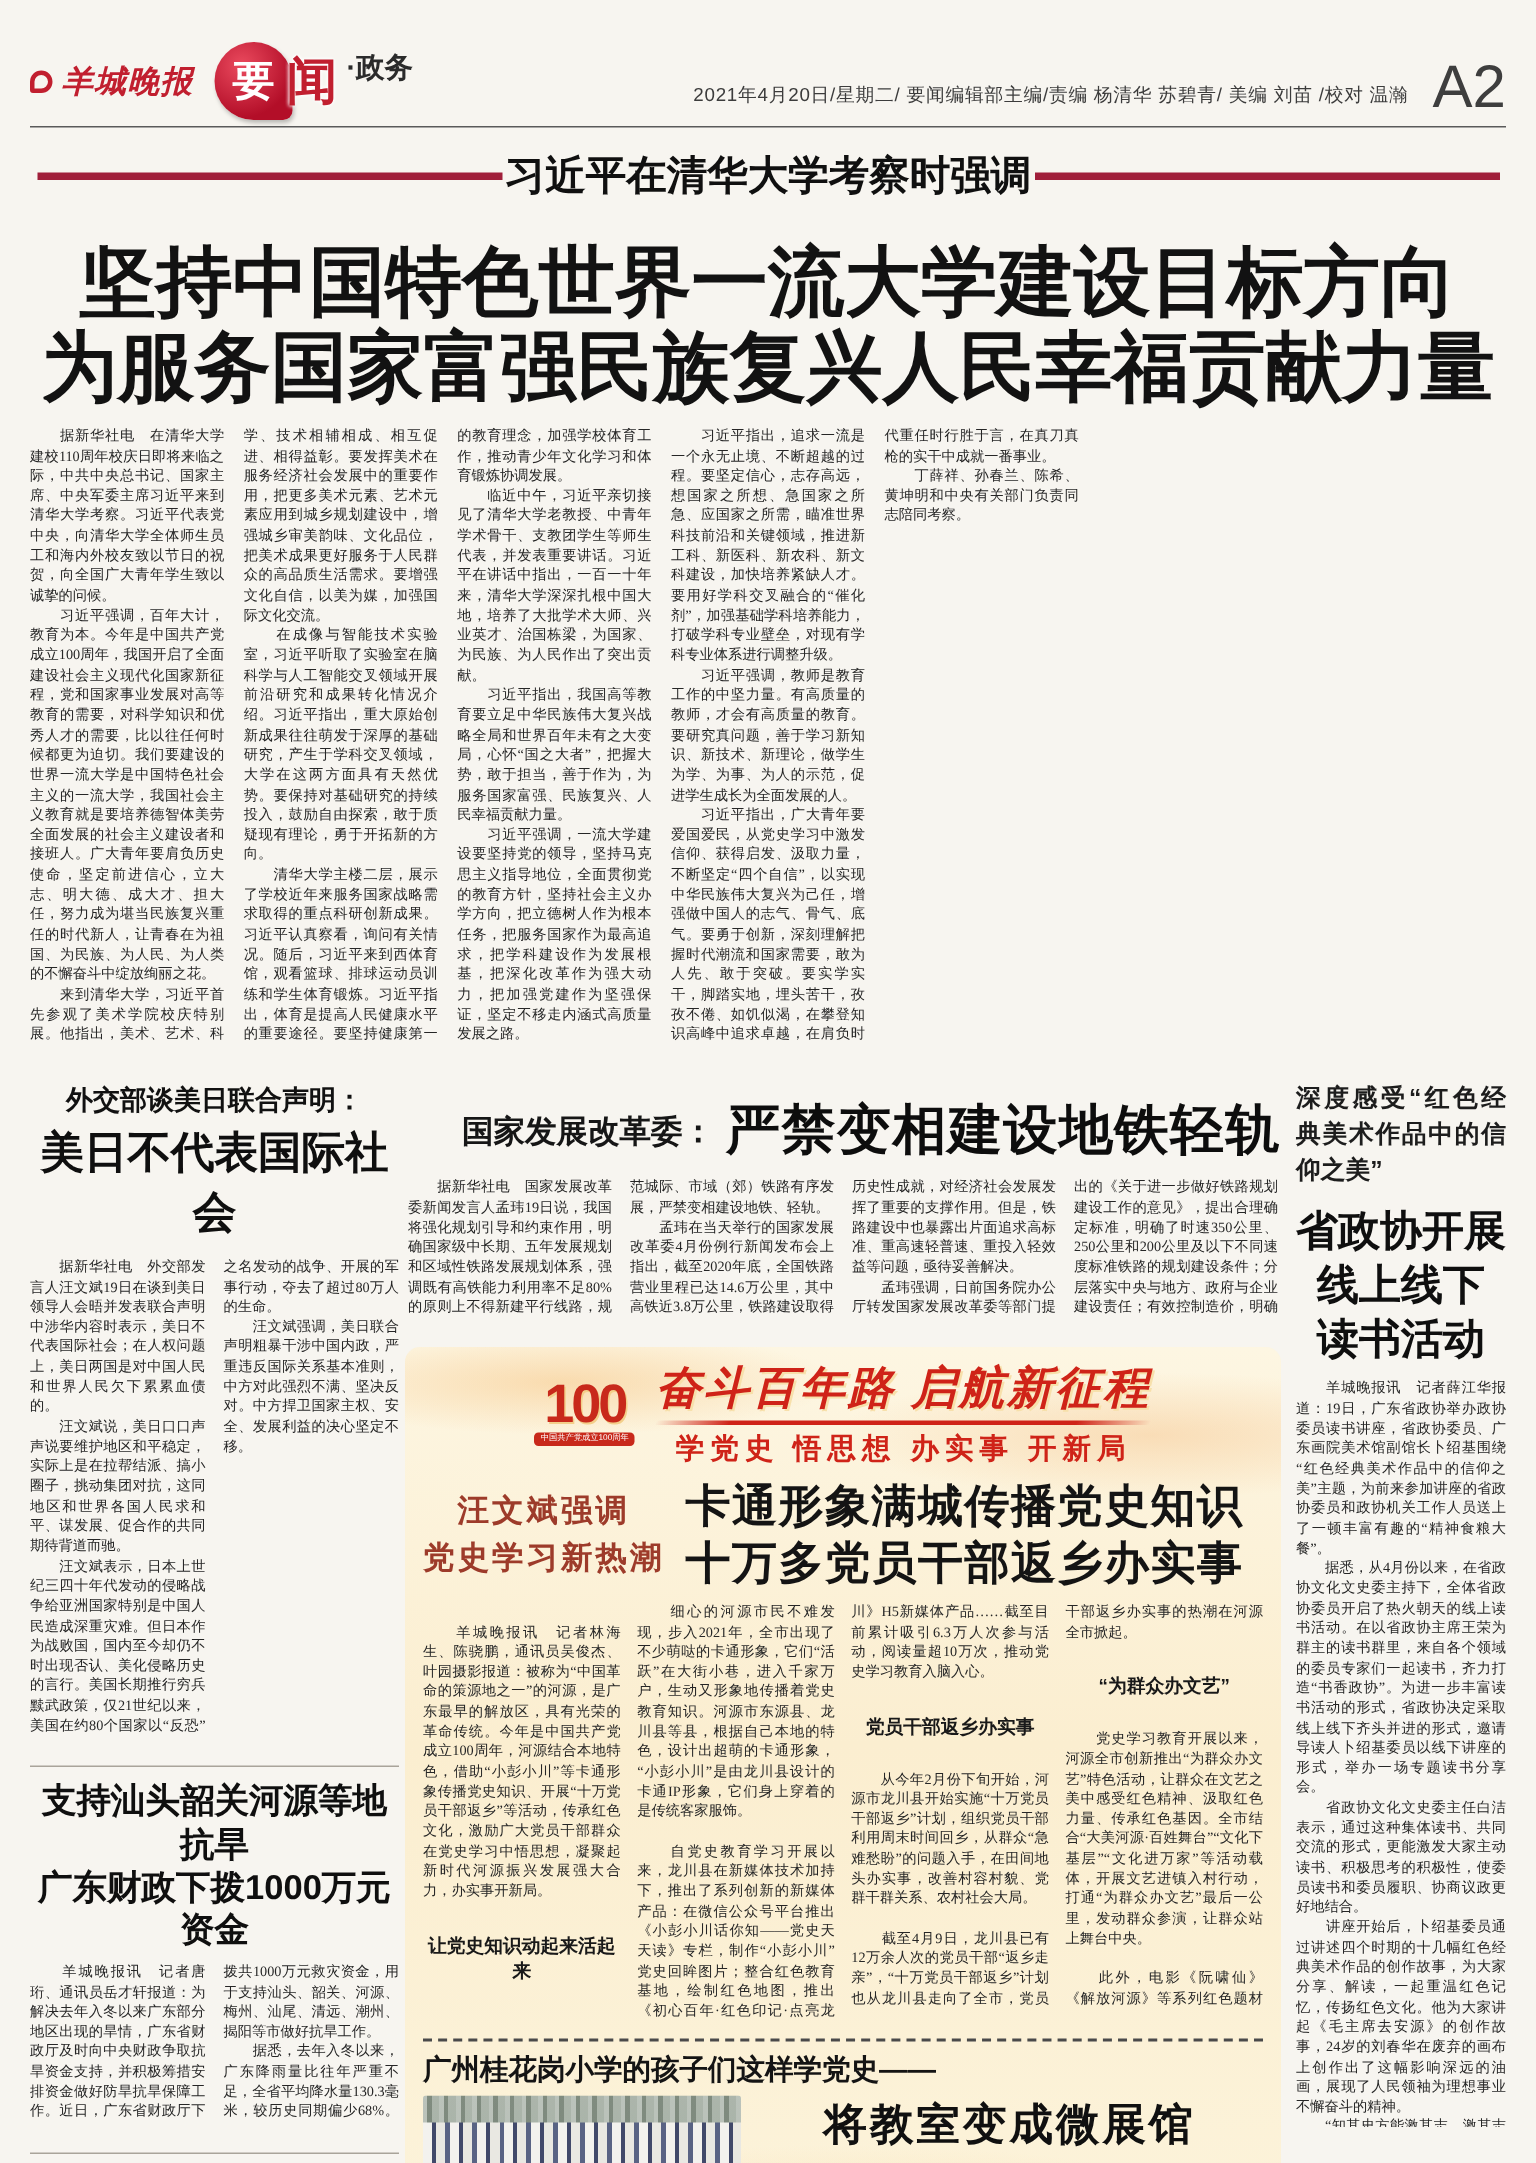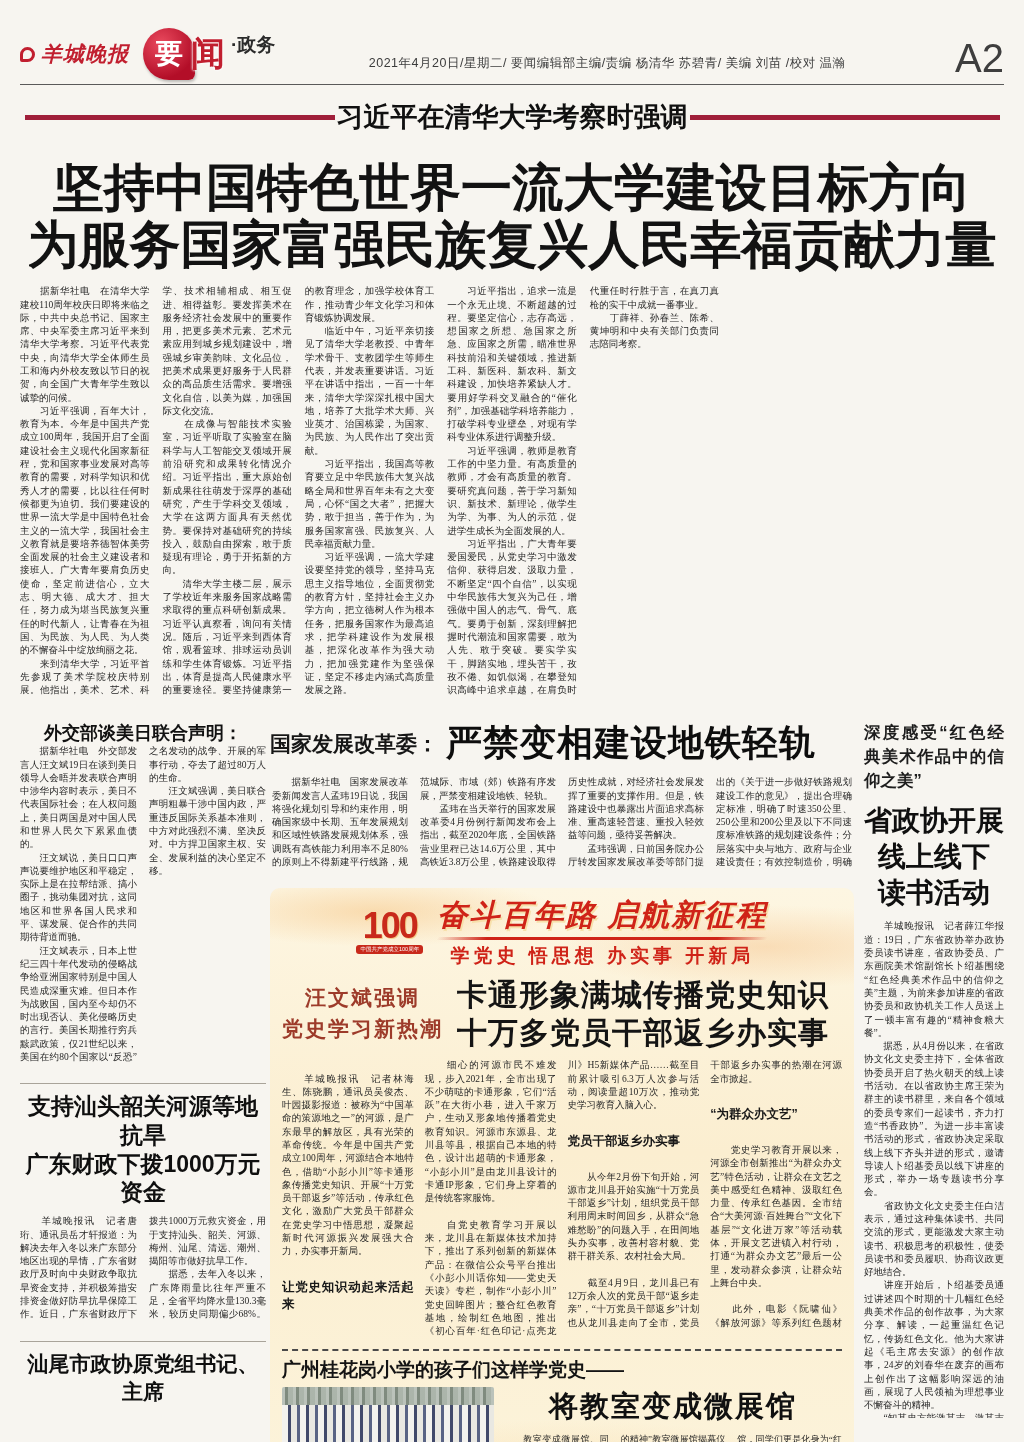--- a/index.html
+++ b/index.html
@@ -14,21 +14,21 @@
 
   
   .masthead { display:flex; align-items:flex-end; height:60px; }
   .brand { display:flex; align-items:center; gap:4px; }
   .brand-mark { width:15px; height:15px; border:3px solid #c11f2f; border-radius:50% 50% 50% 2px; margin-right:2px; }
   .brand-logo { color:#c11f2f; font-weight:900; font-size:21px; font-style:italic; letter-spacing:1px; }
   .badge-circle { width:52px; height:52px; border-radius:50% 50% 12% 50%; background:radial-gradient(circle at 35% 30%, #ea4a5e, #b30e28 70%); display:flex; align-items:center; justify-content:center; margin-left:10px; box-shadow:1px 2px 3px rgba(0,0,0,.25); }
   .badge-circle span { color:#fff; font-size:28px; font-weight:900; }
   .badge-wen { color:#c11f2f; font-size:34px; font-weight:900; margin-left:-8px; text-shadow:0 0 3px #fff,0 0 3px #fff; }
   .section-sub { font-size:19px; font-weight:700; color:#2b2b2b; margin-left:2px; align-self:flex-start; margin-top:4px; }
-  .dateline { flex:1; text-align:center; font-size:12.5px; color:#3c3c3c; padding-right:16px; padding-bottom:8px; letter-spacing:.5px; }
+  .dateline { flex:1; text-align:right; font-size:12.5px; color:#3c3c3c; padding-right:16px; padding-bottom:8px; letter-spacing:.5px; }
   .page-no { font-size:40px; color:#3e3e3e; font-weight:500; line-height:1; padding-bottom:2px;margin-top:28px; }
   .mast-rule { border-top:1.5px solid #5a5a5a; margin-top:4px; }
 
   
   .kicker-row { display:flex; align-items:center; justify-content:center; gap:2px; margin-top:14px; }
   .kbar { flex:1; height:5px; background:#a01f3a; max-width:310px; }
   .lead-kicker { font-size:27px; font-weight:800; color:#101010; white-space:nowrap; }
   .lead-title { text-align:center; font-size:51px; line-height:1.12; font-weight:900; color:#121212; margin-top:24px; letter-spacing:0px; font-family:"Liberation Sans","DejaVu Sans",sans-serif; }
   .lead-body { margin-top:12px; height:424px; overflow:hidden; column-count:7; column-gap:13px; column-fill:auto; }
 
@@ -40,21 +40,21 @@
   
   .fm-kicker { text-align:center; font-size:18px; font-weight:800; color:#111; margin-top:2px; }
   .fm-title { text-align:center; font-size:29px; font-weight:900; color:#0f0f0f; margin:4px 0 10px; }
   .fm-body { height:330px; overflow:hidden; column-count:2; column-gap:12px; column-fill:auto; }
   .thin-rule { border-top:1px solid #a9a49a; margin:8px 0; }
   .dr-title { text-align:center; font-size:23px; line-height:1.25; font-weight:900; color:#0f0f0f; margin-bottom:8px; }
   .dr-body { height:118px; overflow:hidden; column-count:2; column-gap:12px; column-fill:auto; }
   .sw-title { text-align:center; font-size:21px; line-height:1.3; font-weight:900; color:#0f0f0f; margin-bottom:8px; }
 
   
-  .ndrc-head { display:flex; align-items:center; justify-content:flex-start; gap:8px; margin:0 0 8px; }
+  .ndrc-head { display:flex; align-items:center; justify-content:flex-end; gap:8px; margin:10px 0 8px; }
   .ndrc-kicker { font-size:21px; font-weight:700; color:#161616; }
   .ndrc-title { font-size:36px; font-weight:900; color:#0d0d0d; letter-spacing:1px; }
   .ndrc-body { height:104px; overflow:hidden; column-count:4; column-gap:12px; column-fill:auto; padding:0 2px; }
 
   .cream-panel { margin-top:8px; border-radius:10px; padding:8px 12px 6px; height:588px; overflow:hidden;
     background:
       radial-gradient(ellipse 260px 50px at 18% 4%, rgba(243,176,92,.38), transparent 70%),
       radial-gradient(ellipse 300px 60px at 85% 10%, rgba(240,160,80,.28), transparent 70%),
       radial-gradient(ellipse 400px 80px at 50% 100%, rgba(242,190,110,.25), transparent 70%),
       linear-gradient(180deg,#fdf6e2 0%, #fbeed0 45%, #fcf3da 100%);
@@ -65,21 +65,21 @@
   .ribbon { display:block; background:#c8291b; color:#fff; font-size:5.5px; line-height:1.4; padding:1px 4px; border-radius:3px; margin-top:2px; white-space:nowrap; }
   .banner-text { text-align:center; }
   .b1 { font-style:italic; font-weight:900; font-size:30px; color:#cf2318; letter-spacing:2px; text-shadow:1.5px 1.5px 0 #f7e0ab; }
   .b1-swoosh { height:3px; background:linear-gradient(90deg, transparent, #cf2318 15%, #cf2318 85%, transparent); border-radius:3px; transform:skewX(-30deg); margin-top:1px; }
   .b2 { font-weight:800; font-size:19px; color:#cf2318; letter-spacing:4px; margin-top:3px; }
 
   .hy-head { display:flex; align-items:center; gap:14px; margin:8px 0 8px; }
   .hy-kicker { font-size:21px; line-height:1.45; font-weight:700; color:#9d3b2a; text-align:center; white-space:nowrap; letter-spacing:2px; }
   .hy-title { font-size:30px; line-height:1.25; font-weight:900; color:#141414; letter-spacing:1px; white-space:nowrap; }
   .hy-body { height:282px; overflow:hidden; column-count:4; column-gap:11px; column-fill:auto; }
-  .subhead { font-size:12.5px; font-weight:900; color:#191919; margin:7px 0; break-inside:avoid; font-family:"Liberation Sans","DejaVu Sans",sans-serif; }
+  .subhead { font-size:12.5px; font-weight:900; color:#191919; text-align:center; margin:7px 0; break-inside:avoid; font-family:"Liberation Sans","DejaVu Sans",sans-serif; }
 
   .dashes { border-top:2px dashed #4a4a4a; margin:8px 0 6px; }
   .sc-kicker { font-size:19px; font-weight:800; color:#141414; margin-bottom:4px; }
   .sc-row { display:flex; gap:10px; }
   .photo { flex:0 0 auto; width:212px; height:104px; border-radius:2px;
     background:
       linear-gradient(75deg, #b5443c 0 34%, rgba(0,0,0,0) 35%) 0 100% / 100% 22% no-repeat,
       radial-gradient(circle, #f2c31d 2.5px, transparent 3.2px) 0 66% / 17px 13px repeat-x,
       radial-gradient(circle, #e8b515 2px, transparent 2.8px) 8px 78% / 21px 11px repeat-x,
       repeating-linear-gradient(90deg, #f3f2ee 0 6px, #41496a 6px 9px, #e9e8e2 9px 15px, #596384 15px 18px) 0 36% / 100% 52% no-repeat,
@@ -139,20 +139,21 @@
 　　习近平强调，教师是教育工作的中坚力量。有高质量的教师，才会有高质量的教育。要研究真问题，善于学习新知识、新技术、新理论，做学生为学、为事、为人的示范，促进学生成长为全面发展的人。
 　　习近平指出，广大青年要爱国爱民，从党史学习中激发信仰、获得启发、汲取力量，不断坚定“四个自信”，以实现中华民族伟大复兴为己任，增强做中国人的志气、骨气、底气。要勇于创新，深刻理解把握时代潮流和国家需要，敢为人先、敢于突破。要实学实干，脚踏实地，埋头苦干，孜孜不倦、如饥似渴，在攀登知识高峰中追求卓越，在肩负时代重任时行胜于言，在真刀真枪的实干中成就一番事业。
 　　丁薛祥、孙春兰、陈希、黄坤明和中央有关部门负责同志陪同考察。</div>
   </section>
 
   <div class="bottom-grid">
 
     <div class="col-left">
       <article>
         <div class="fm-kicker">外交部谈美日联合声明：</div>
+        <h3 class="fm-title">美日不代表国际社会</h3>
         <div class="fm-body bodytxt">　　据新华社电　外交部发言人汪文斌19日在谈到美日领导人会晤并发表联合声明中涉华内容时表示，美日不代表国际社会；在人权问题上，美日两国是对中国人民和世界人民欠下累累血债的。
 　　汪文斌说，美日口口声声说要维护地区和平稳定，实际上是在拉帮结派、搞小圈子，挑动集团对抗，这同地区和世界各国人民求和平、谋发展、促合作的共同期待背道而驰。
 　　汪文斌表示，日本上世纪三四十年代发动的侵略战争给亚洲国家特别是中国人民造成深重灾难。但日本作为战败国，国内至今却仍不时出现否认、美化侵略历史的言行。美国长期推行穷兵黩武政策，仅21世纪以来，美国在约80个国家以“反恐”之名发动的战争、开展的军事行动，夺去了超过80万人的生命。
 　　汪文斌强调，美日联合声明粗暴干涉中国内政，严重违反国际关系基本准则，中方对此强烈不满、坚决反对。中方捍卫国家主权、安全、发展利益的决心坚定不移。</div>
       </article>
       <div class="thin-rule"></div>
       <article>
         <h3 class="dr-title">
           <span>支持汕头韶关河源等地抗旱</span><br>
           <span>广东财政下拨1000万元资金</span>

